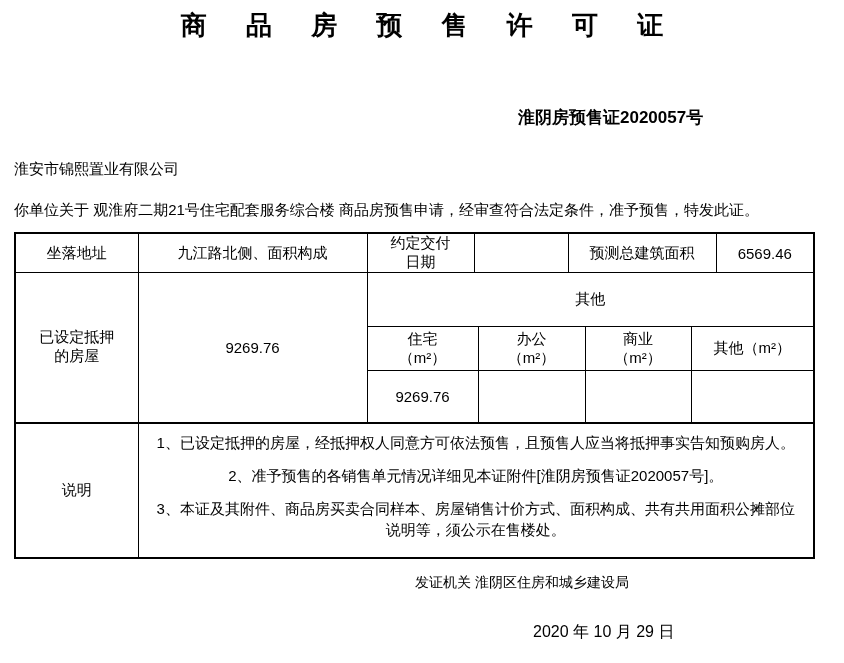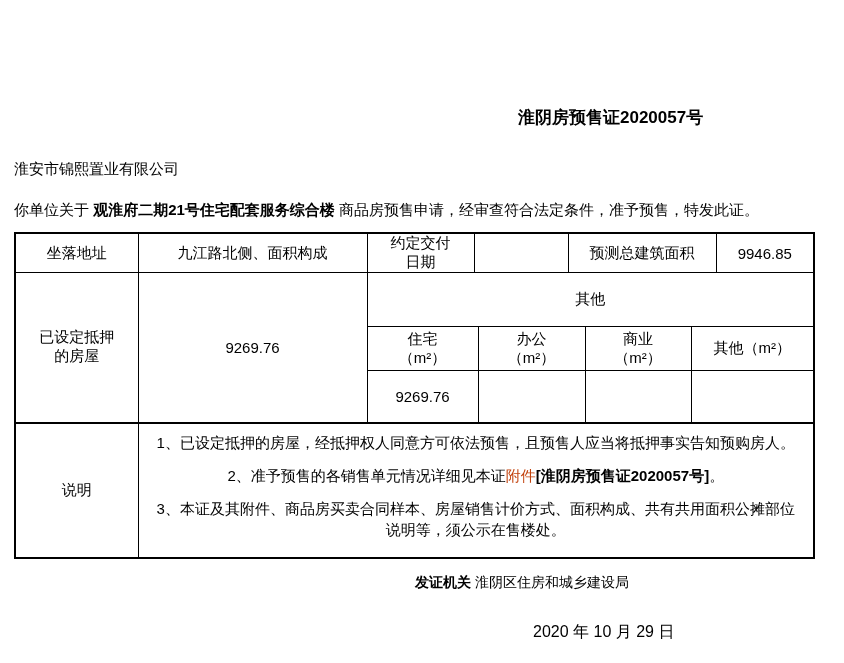--- a/index.html
+++ b/index.html
@@ -36,21 +36,21 @@
     top: 160px; left: 14px;
     font-size: 15px;
   }
   .intro {
     position: absolute;
     top: 201px; left: 14px;
     width: 810px;
     font-size: 15px;
     white-space: nowrap;
   }
-  .bold { font-weight: bold; }
+  .bold { font-weight: normal; }
   table.permit {
     position: absolute;
     left: 14px; top: 232px;
     width: 801px;
     border-collapse: collapse;
     table-layout: fixed;
     border: 2px solid #000;
   }
   table.permit td {
     border: 1px solid #000;
@@ -66,39 +66,40 @@
     text-align: left;
     padding: 4px 8px 4px 6px;
     vertical-align: top;
   }
   .notes-cell p {
     margin: 4px 0 12px 0;
     line-height: 21px;
     font-size: 15px;
   }
   .notes-cell p:last-child { margin-bottom: 12px; }
-  a.attach-link { color: #c2410c; text-decoration: none; cursor: pointer; }
+  a.attach-link { color: #000000; text-decoration: none; cursor: pointer; }
   .issuer {
     position: absolute;
     top: 574px; left: 415px;
     font-size: 14px;
     white-space: nowrap;
   }
   .issue-date {
     position: absolute;
     top: 622px; left: 533px;
     font-size: 16px;
     white-space: nowrap;
   }
 </style>
 </head>
 <body>
 
 <div class="page">
 
+  <div class="doc-title">商 品 房 预 售 许 可 证</div>
 
   <div class="cert-no">淮阴房预售证2020057号</div>
 
   <div class="company">淮安市锦熙置业有限公司</div>
 
   <div class="intro"><span>你单位关于 </span><span class="bold">观淮府二期21号住宅配套服务综合楼</span><span> 商品房预售申请，经审查符合法定条件，准予预售，特发此证。</span></div>
 
   <table class="permit">
     <colgroup>
       <col style="width:123px">
@@ -111,21 +112,21 @@
         <col style="width:25px">
         <col style="width:98px">
     </colgroup>
     <tbody>
         <tr style="height:31px">
       <td>坐落地址</td>
       <td class="left">九江路北侧、面积构成</td>
       <td>约定交付日期</td>
       <td colspan="2"></td>
       <td colspan="3">预测总建筑面积</td>
-      <td>9946.85</td>
+      <td>6569.46</td>
     </tr>
     <tr style="height:54px">
       <td rowspan="3">已设定抵押的房屋</td>
       <td rowspan="3">9269.76</td>
       <td colspan="7">其他</td>
     </tr>
     <tr style="height:44px">
       <td colspan="2">住宅（m²）</td>
       <td colspan="2">办公（m²）</td>
       <td>商业（m²）</td>

